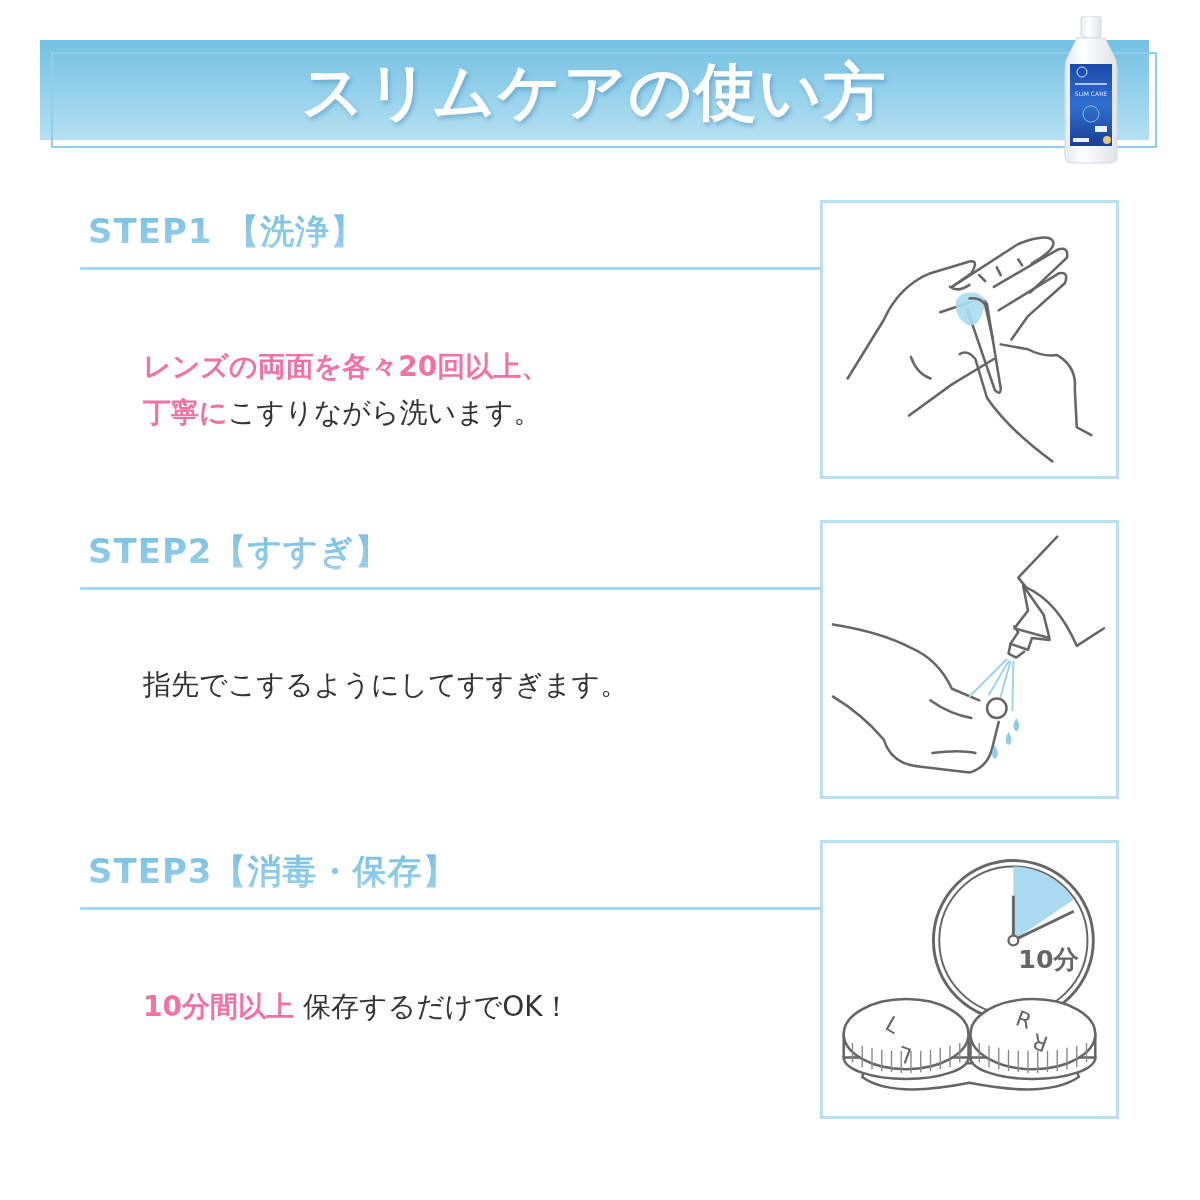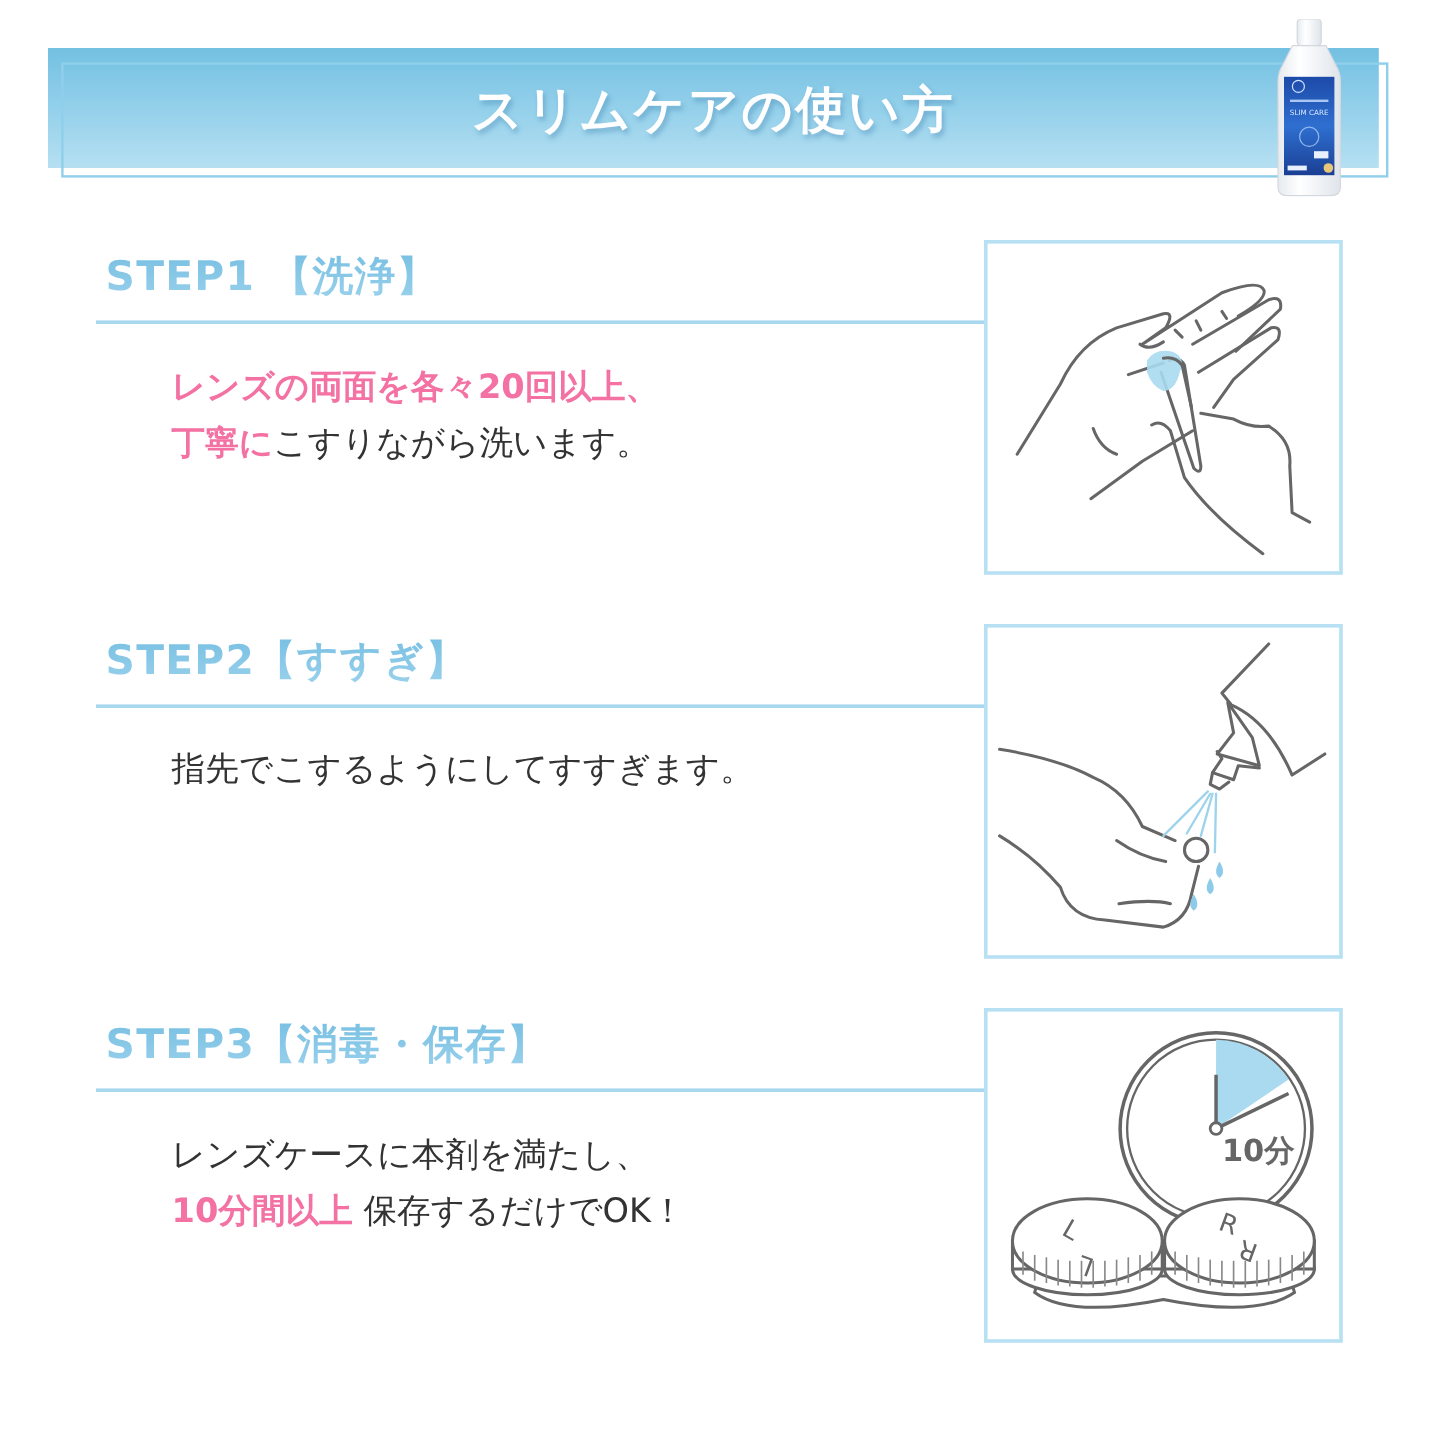--- a/index.html
+++ b/index.html
@@ -12,21 +12,21 @@
       position: absolute; left: 40px; top: 40px; width: 1109px; height: 100px;
       background: linear-gradient(to bottom, #73c0e2 0%, #9ad3ec 60%, #b6e0f2 100%);
     }
     .banner-outline {
       position: absolute; left: 51px; top: 52px; width: 1106px; height: 96px;
       border: 2px solid #8fcfec; box-sizing: border-box;
     }
     .banner-title {
       position: absolute; left: 40px; top: 40px; width: 1109px; height: 110px;
       display: flex; align-items: center; justify-content: center;
-      color: #ffffff; font-size: 42px; font-weight: bold; letter-spacing: 2px;
+      color: #ffffff; font-size: 62px; font-weight: bold; letter-spacing: 2px;
       text-shadow: 2px 3px 4px rgba(40, 110, 160, 0.35);
       padding-bottom: 6px; box-sizing: border-box;
     }
     .bottle {
       position: absolute; left: 1055px; top: 16px; width: 72px; height: 148px;
     }
     .step-title {
       position: absolute; left: 88px; height: 70px;
       font-size: 34px; font-weight: bold; letter-spacing: 1px;
       color: #8ccbe9;
@@ -34,21 +34,21 @@
       -webkit-background-clip: text; background-clip: text;
       -webkit-text-fill-color: transparent;
       white-space: nowrap; line-height: 70px;
     }
     .divider {
       position: absolute; left: 80px; width: 741px; height: 3px;
       background: #a7d8ef;
     }
     .desc {
       position: absolute; left: 143px; font-size: 28px; line-height: 46px;
-      color: #333333; white-space: nowrap;
+      color: #333333; white-space: nowrap; margin-top: 44px;
     }
     .pink {
       color: #f471a3; font-weight: bold;
     }
     .pic-box {
       position: absolute; left: 820px; width: 299px; height: 279px;
       border: 3px solid #b7e0f3; box-sizing: border-box; background: #fff; padding-left: 26px;
     }
     .pic-box svg { position: absolute; left: 0; top: 0; width: 100%; height: 100%; }
   </style>
@@ -140,21 +140,20 @@
       <path d="M198 200 Q204 210 198 214 Q192 210 198 200 Z"></path>
       <path d="M190 214 Q196 224 190 228 Q184 224 190 214 Z"></path>
       <path d="M176 228 Q182 238 176 242 Q170 238 176 228 Z"></path>
     </g>
   </svg>
 </div>
 
 <div class="step-title" style="top:836px;text-decoration:underline;">STEP3【消毒・保存】</div>
 <div class="divider" style="top:907px;"></div>
 <div class="desc" style="top:940px;">
-  <div><span>レンズケースに本剤を満たし、</span></div>
   <div><span class="pink">10分間以上</span> <span>保存するだけでOK！</span></div>
 </div>
 <div class="pic-box" style="top:840px;">
   <svg viewBox="0 0 300 280">
     <g>
       <circle cx="195" cy="100" r="82" fill="#fff" stroke="#666" stroke-width="3"></circle>
       <circle cx="195" cy="100" r="76" fill="none" stroke="#666" stroke-width="2"></circle>
       <path d="M195 100 L195 24 A76 76 0 0 1 257 58 Z" fill="#a9daf0"></path>
       <line x1="195" y1="100" x2="195" y2="54" stroke="#666" stroke-width="3"></line>
       <line x1="195" y1="100" x2="257" y2="70" stroke="#666" stroke-width="3"></line>

